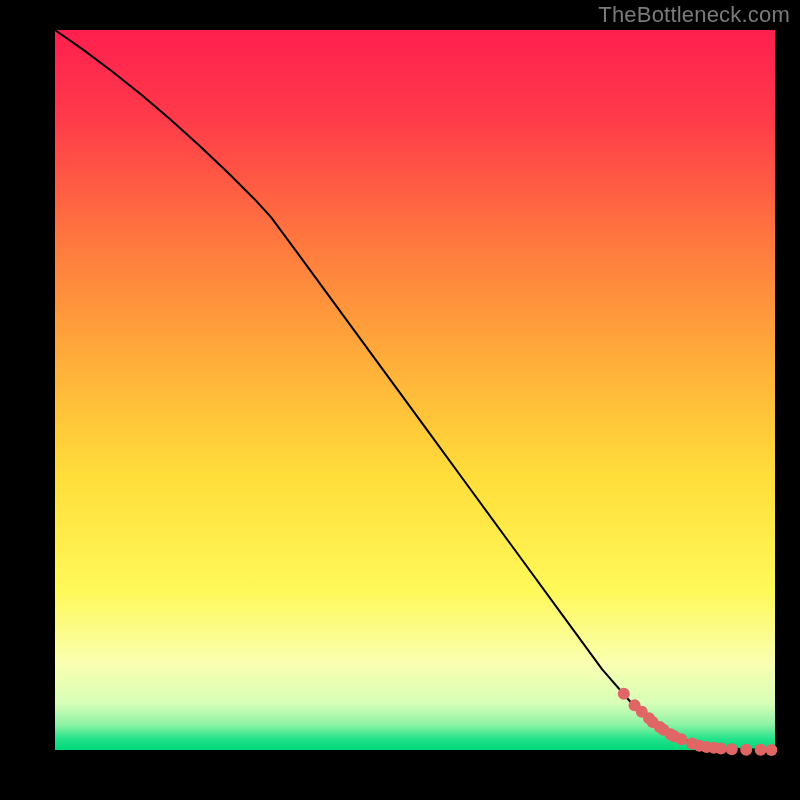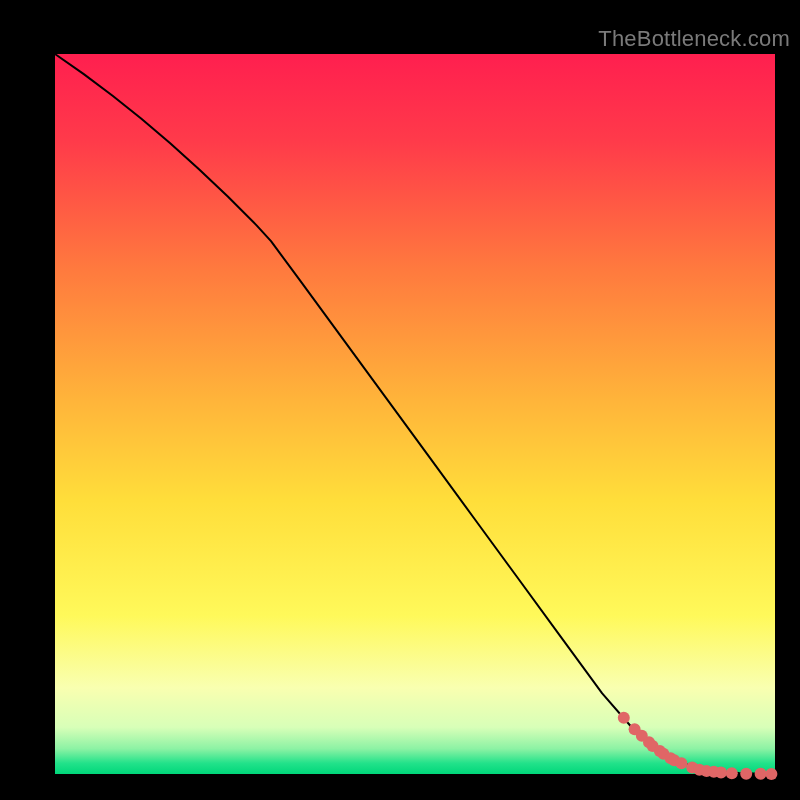--- a/index.html
+++ b/index.html
@@ -8,21 +8,20 @@
     width: 800px;
     height: 800px;
     background: #000;
     font-family: Arial, Helvetica, sans-serif;
     overflow: hidden;
   }
   .wrap {
     position: relative;
     width: 800px;
     height: 692px;
-    margin-top: 24px;
   }
   .watermark {
     position: absolute;
     top: 2px;
     right: 10px;
     color: #7a7a7a;
     font-size: 22px;
     font-weight: 400;
     letter-spacing: 0.2px;
     user-select: none;

